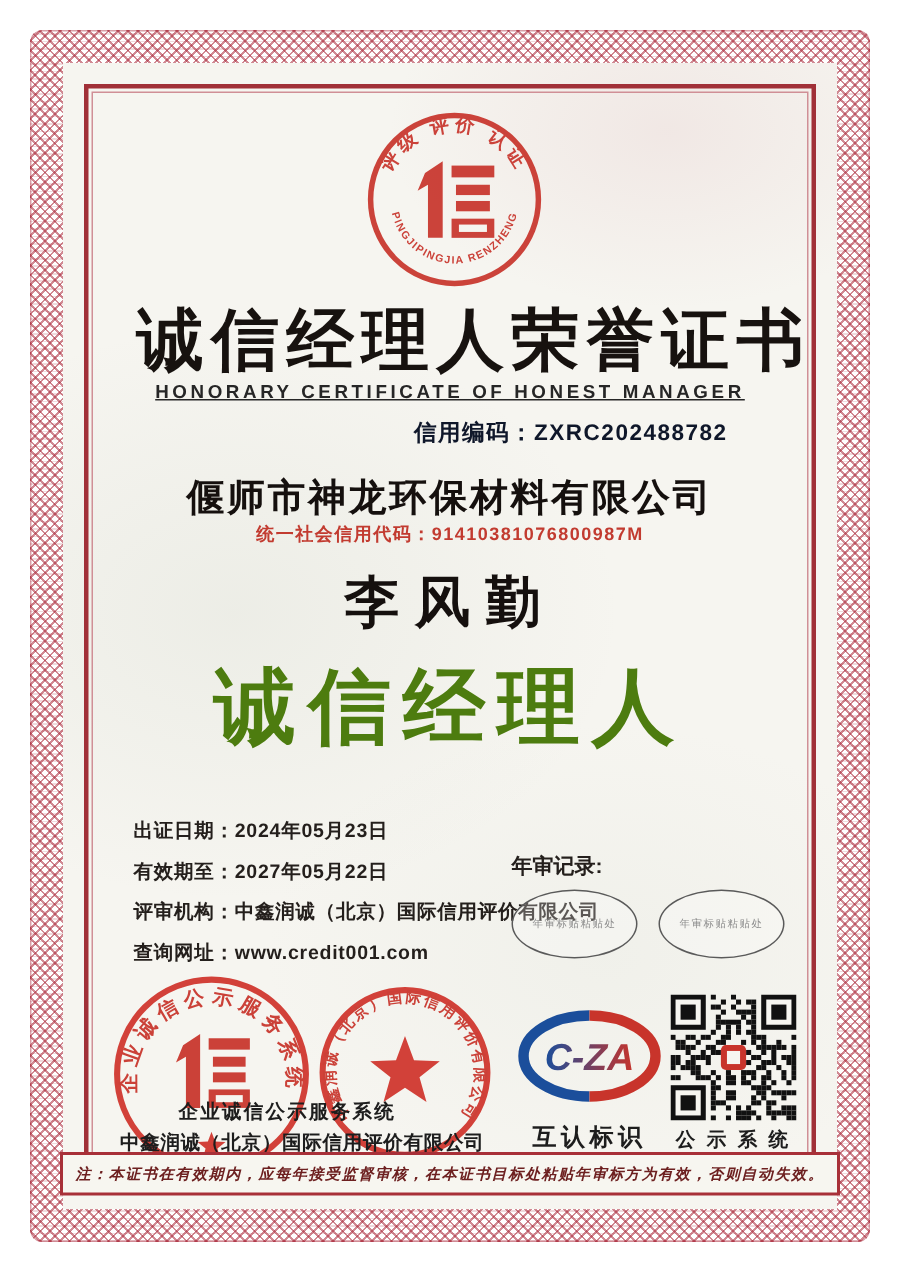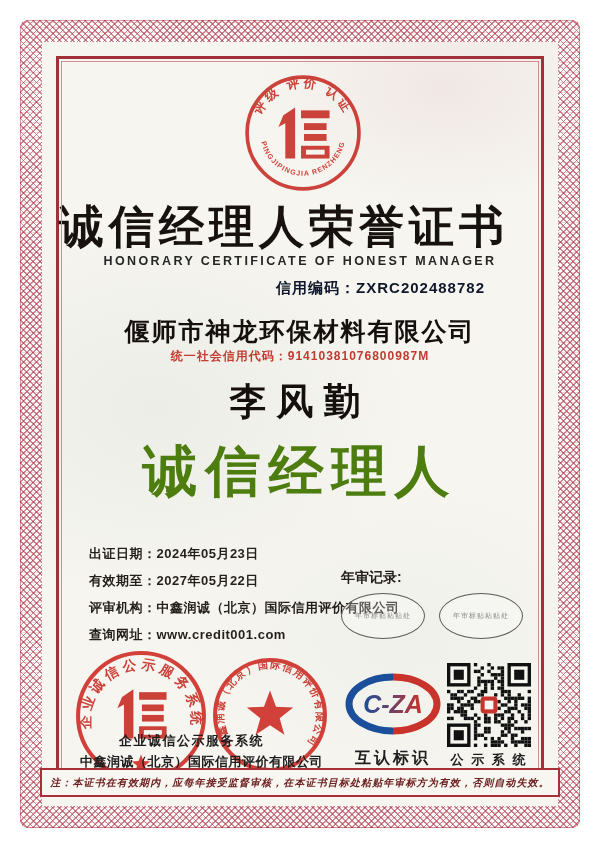--- a/index.html
+++ b/index.html
@@ -26,24 +26,24 @@
       radial-gradient(ellipse 430px 320px at 22% 48%, rgba(168,180,160,0.12), rgba(0,0,0,0) 60%),
       radial-gradient(ellipse 380px 260px at 70% 78%, rgba(190,200,185,0.10), rgba(0,0,0,0) 60%);
   }
   
   .frame{position:absolute;left:56px;right:56px;top:56px;bottom:58px;border:3px solid #a13038;}
   .frame::after{content:"";position:absolute;inset:2px;border:1px solid #d08f96;pointer-events:none;}
   .frame > *{position:absolute;}
 
   .top-seal{left:184px;top:14px;width:120px;height:120px;opacity:0.92;}
 
-  .title{top:138px;left:0;right:0;text-align:left;font-size:45px;font-weight:bold;
+  .title{top:138px;left:0;right:0;text-align:right;font-size:45px;font-weight:bold;
          color:#17120f;letter-spacing:5px;white-space:nowrap;}
   .title-en{top:195px;left:0;right:0;text-align:center;font-size:12.5px;font-weight:bold;
-            color:#262626;letter-spacing:2.4px;white-space:nowrap;}
+            color:#262626;letter-spacing:2.4px;white-space:nowrap;text-decoration:underline;}
   .credit-code{top:220px;right:56px;font-size:15px;font-weight:bold;color:#0f172a;letter-spacing:1px;}
 
   .company{top:256px;left:0;right:0;text-align:center;font-size:25px;font-weight:bold;
            color:#15100e;letter-spacing:2px;}
   .uscc{top:289px;left:0;right:0;text-align:center;font-size:12px;font-weight:bold;
         color:#c23b30;letter-spacing:1px;}
   .person{top:318px;left:0;right:0;text-align:center;font-size:37px;font-weight:bold;
           color:#15100e;letter-spacing:10px;}
   .honor{top:376px;left:0;right:0;text-align:center;font-size:55px;font-weight:bold;
          color:#4d7c0f;letter-spacing:8px;font-family:"Liberation Serif","DejaVu Serif",serif;}

